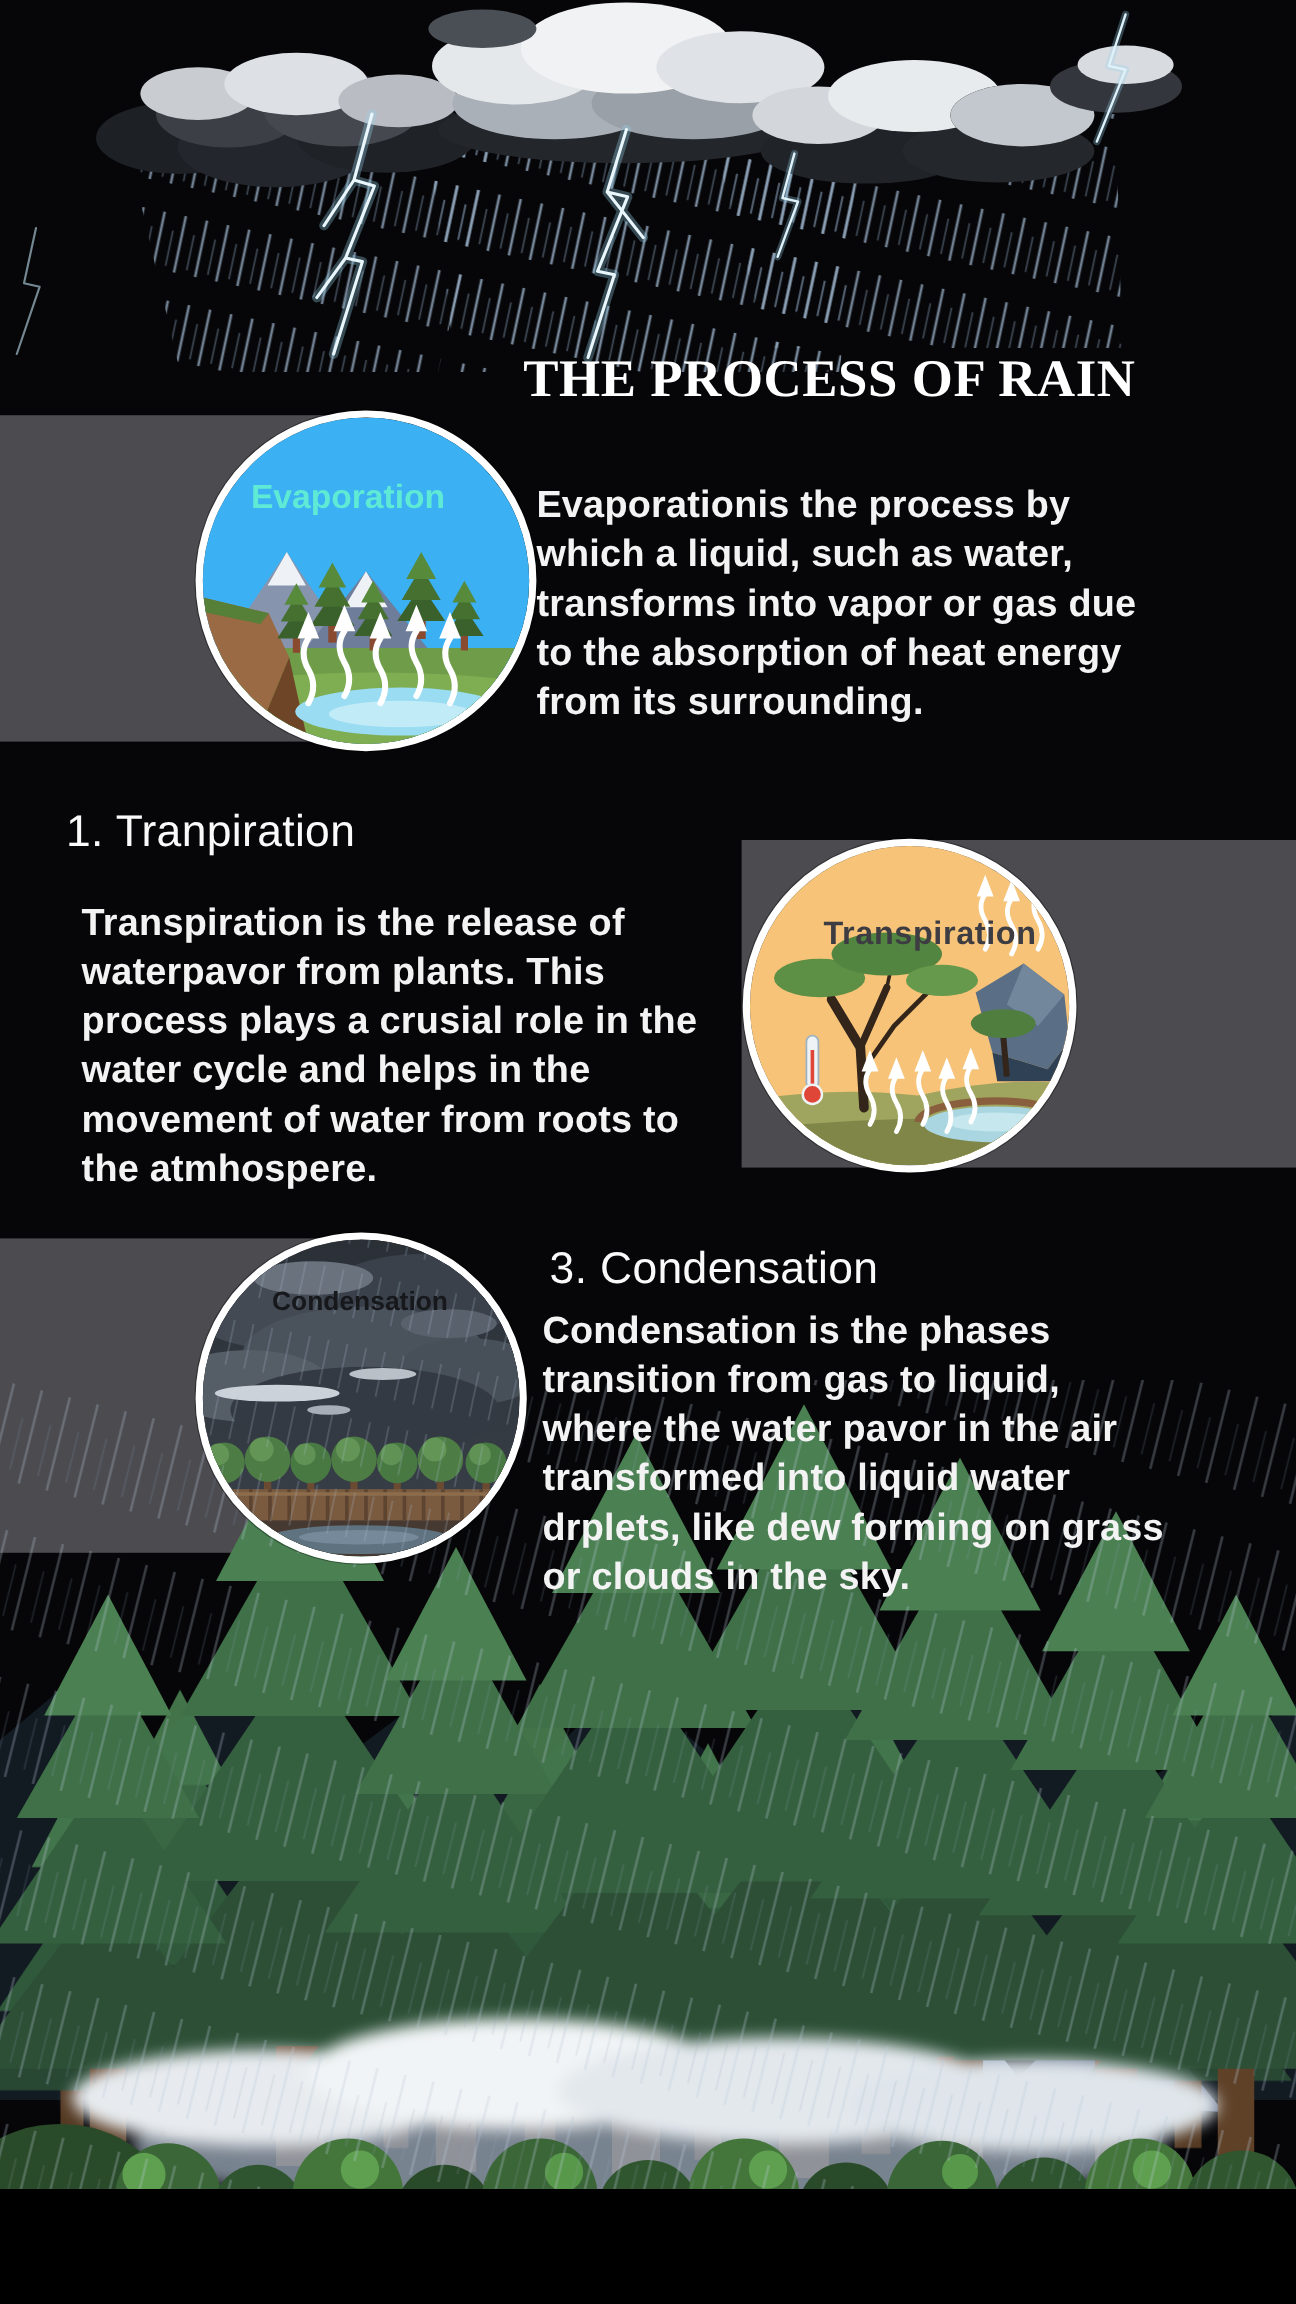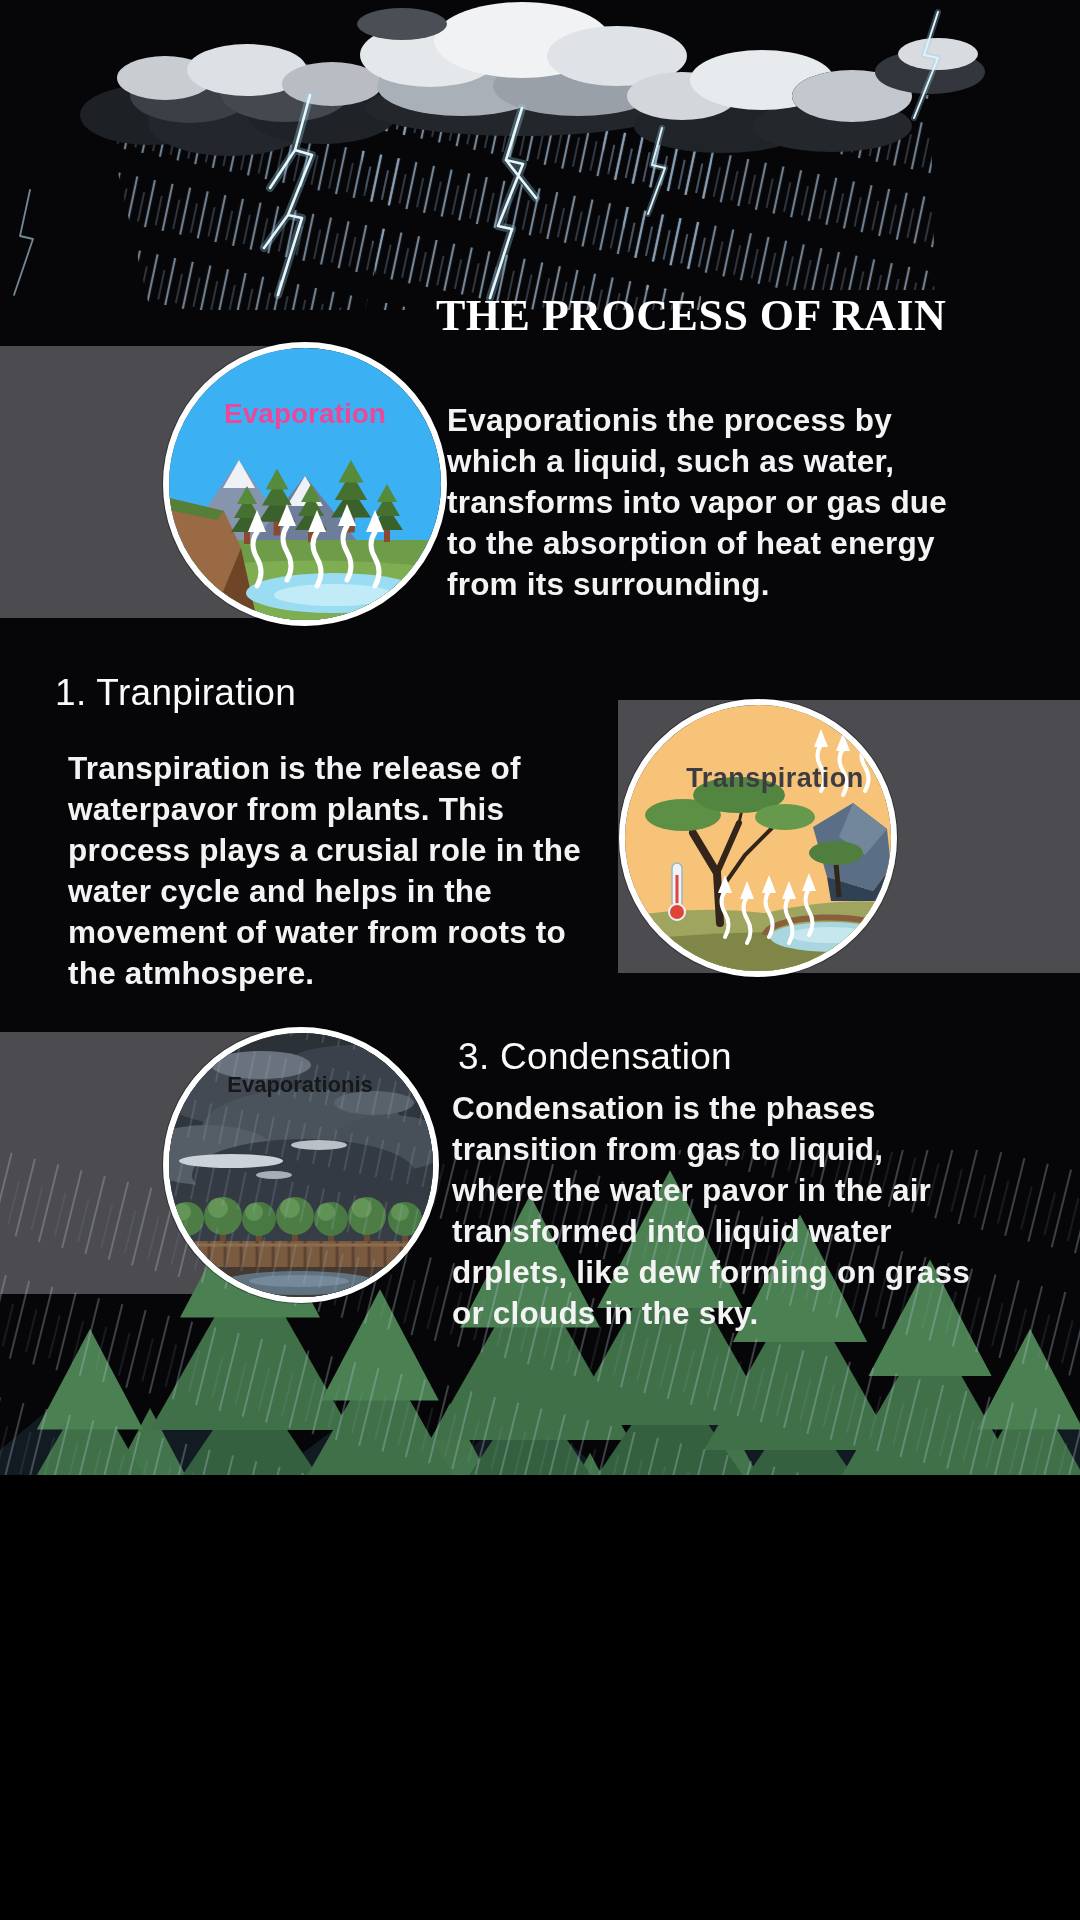--- a/index.html
+++ b/index.html
@@ -1,32 +1,32 @@
 <!DOCTYPE html>
 <html><head>
 <meta charset="utf-8">
 <style>
   html,body{margin:0;padding:0;background:#000;}
-  .canvas{position:relative;width:1080px;height:1475px;background:#060608;overflow:hidden;
+  .canvas{position:relative;width:1080px;height:1824px;background:#060608;overflow:hidden;
           font-family:"Liberation Sans",sans-serif;}
   .layer{position:absolute;left:0;top:0;}
   
   .band{position:absolute;background:#4b4b50;z-index:10;}
   .band1{left:0;top:346px;width:292px;height:272px;}
   .band2{left:618px;top:700px;width:462px;height:273px;}
   .band3{left:0;top:1032px;width:300px;height:262px;}
   
   .circle{position:absolute;border-radius:50%;border:6px solid #ffffff;overflow:hidden;z-index:30;
           box-shadow:0 0 0 1px rgba(0,0,0,.35);}
   .circle svg{display:block;}
   .c-evap{left:163px;top:342px;width:272px;height:272px;}
   .c-trans{left:619px;top:699px;width:266px;height:266px;}
   .c-cond{left:163px;top:1027px;width:264px;height:264px;}
   .circle-label{position:absolute;z-index:35;text-align:center;font-weight:600;}
-  .lbl-evap{left:185px;top:398px;width:240px;font-size:28px;color:#ec4899;}
+  .lbl-evap{left:170px;top:398px;width:240px;font-size:28px;color:#5eead4;}
   .lbl-trans{left:660px;top:737px;width:230px;font-size:27px;color:#3c3c42;letter-spacing:.5px;margin-top:26px;}
   .lbl-cond{left:195px;top:1072px;width:210px;font-size:22px;color:#16181c;}
   
   .title{position:absolute;left:436px;top:290px;z-index:40;color:#ffffff;
          font-family:"Liberation Serif",serif;font-weight:700;font-size:44px;letter-spacing:.5px;}
   .heading{position:absolute;z-index:40;color:#fafafa;font-size:37px;font-weight:500;letter-spacing:.3px;}
   .h-evap{left:436px;top:344px;}
   .h-trans{left:55px;top:672px;}
   .h-cond{left:458px;top:1036px;}
   .body{position:absolute;z-index:40;color:#f3f3f3;font-size:31.5px;line-height:41px;
@@ -323,21 +323,21 @@
             <line x1="232" y1="208" x2="232" y2="234"></line>
             <line x1="248" y1="208" x2="248" y2="234"></line>
         </g>
         <line x1="0" y1="212" x2="264" y2="212" stroke="#8d6c4c" stroke-width="3"></line>
       </g>
       <ellipse cx="130" cy="250" rx="78" ry="12" fill="#5f7280"></ellipse>
       <ellipse cx="130" cy="248" rx="50" ry="6" fill="#76899a"></ellipse>
       <rect width="264" height="264" fill="url(#rainC)" opacity="0.35"></rect>
     </svg>
   </div>
-  <div class="circle-label lbl-cond">Evaporationis</div>
+  <div class="circle-label lbl-cond">Condensation</div>
 
   <svg class="layer scene" style="top:1150px" width="1080" height="770" viewBox="0 0 1080 770">
     <defs>
       <pattern id="rainB" width="24" height="120" patternUnits="userSpaceOnUse" patternTransform="rotate(14)">
         <line x1="12" y1="0" x2="12" y2="80" stroke="#b9c8d8" stroke-width="2" opacity="0.55"></line>
         <line x1="2" y1="26" x2="2" y2="70" stroke="#8fa2b6" stroke-width="1.4" opacity="0.35"></line>
       </pattern>
       <g id="pine">
         <rect x="-8" y="-72" width="16" height="72" fill="#5f4128"></rect>
         <polygon points="-62,-40 62,-40 0,-122" fill="#2c4f36"></polygon>

